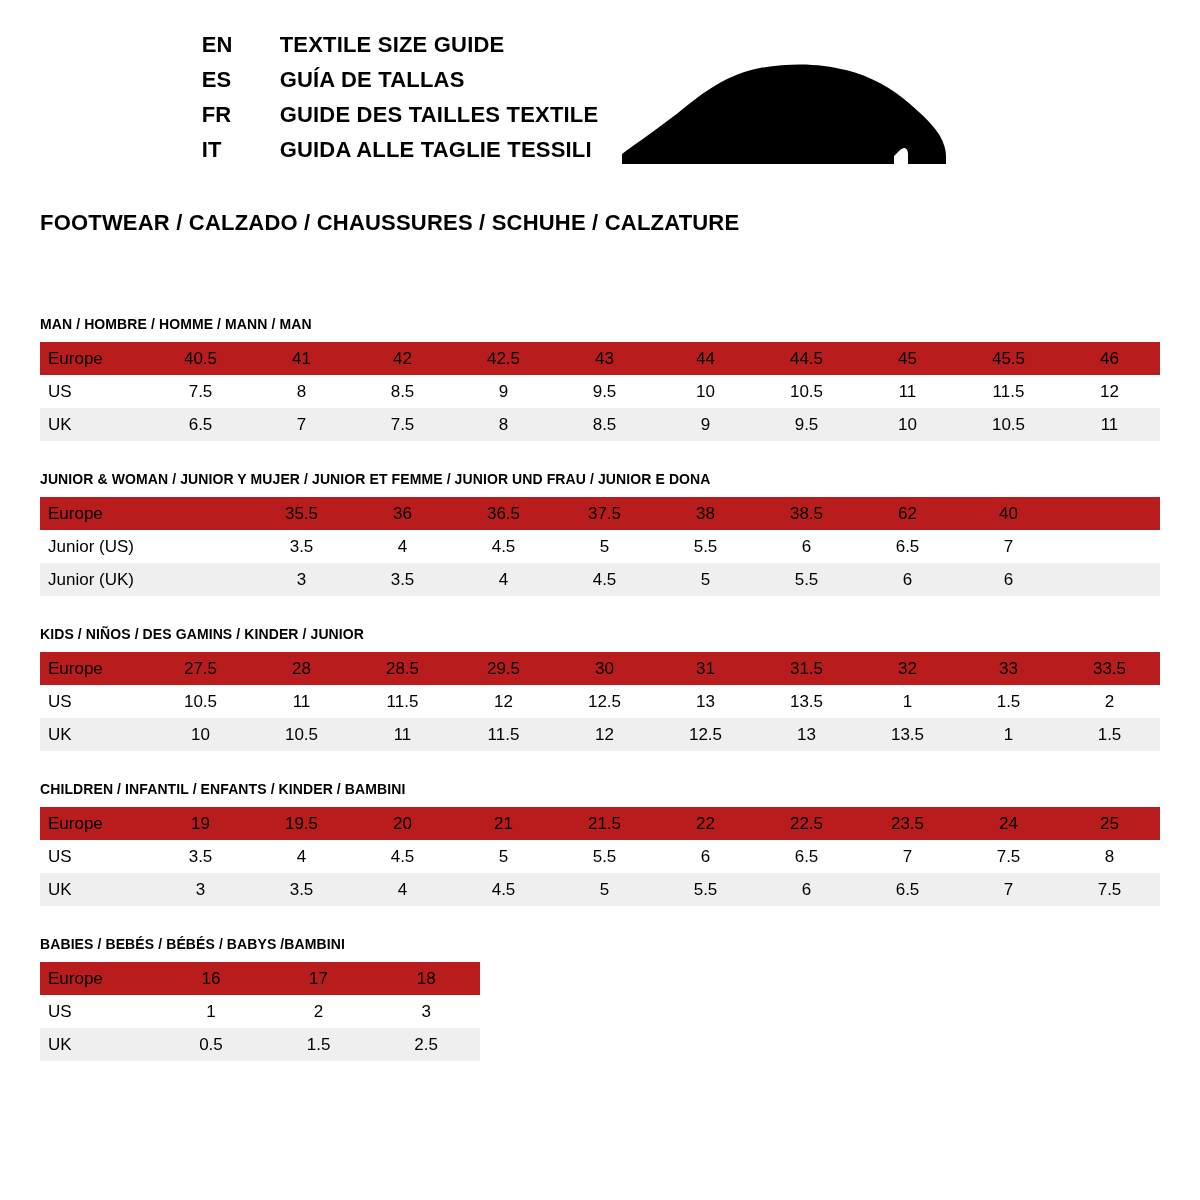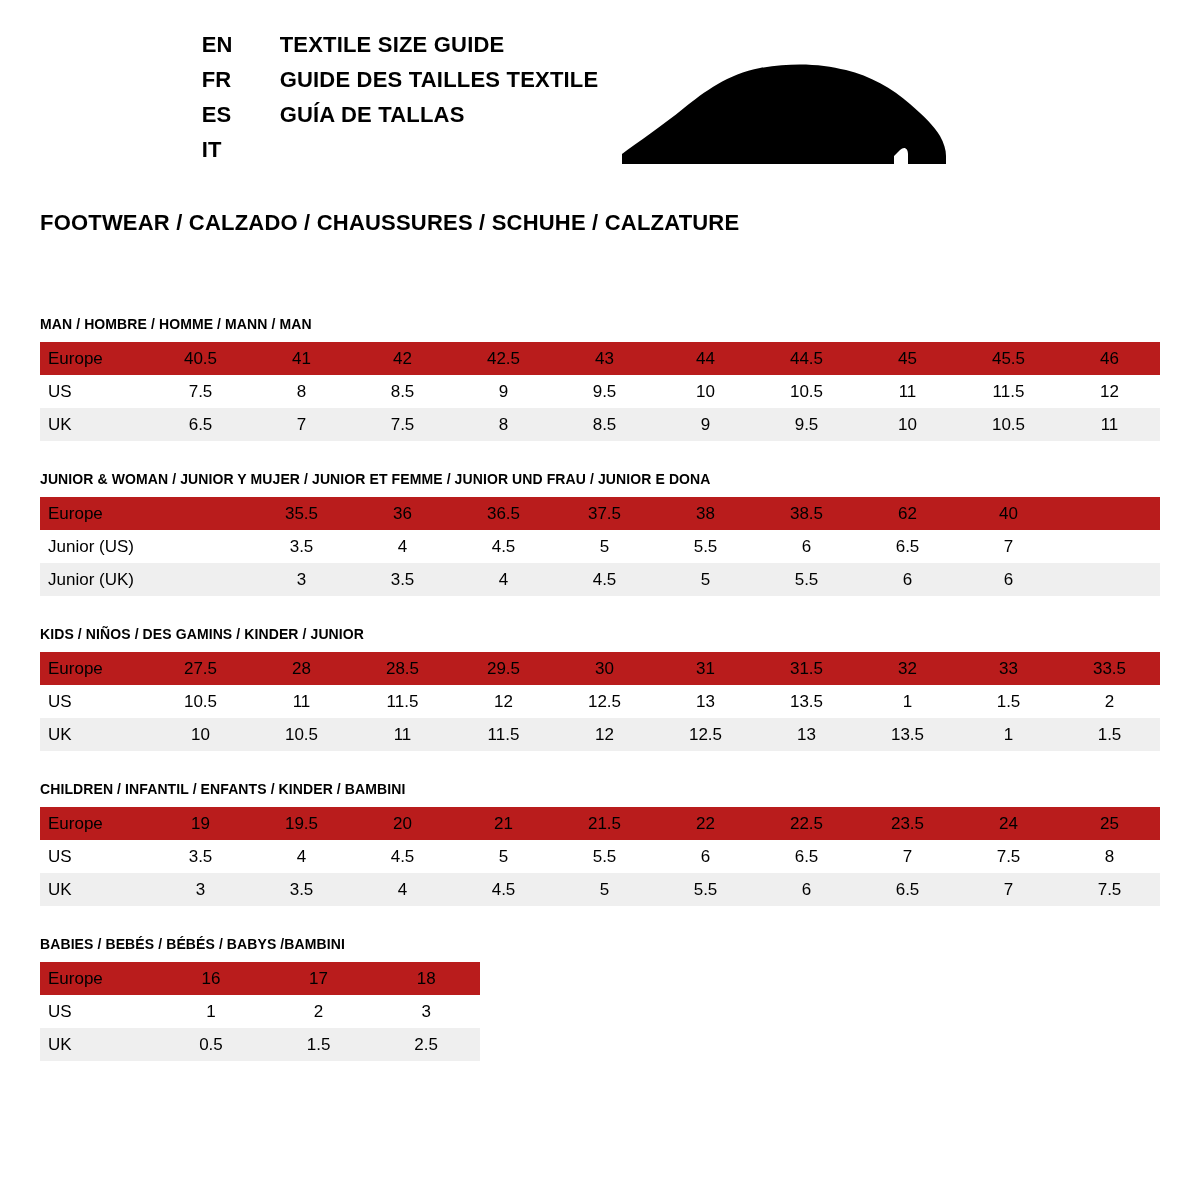--- a/index.html
+++ b/index.html
@@ -113,29 +113,30 @@
 
 <div class="page">
 
   <div class="header">
     <div class="lang-block">
       <div class="lang-row">
         <span class="lang-code">EN</span>
         <span class="lang-text">TEXTILE SIZE GUIDE</span>
       </div>
       <div class="lang-row">
+        <span class="lang-code">ES</span>
+        <span class="lang-text">GUÍA DE TALLAS</span>
+      </div>
+      <div class="lang-row">
         <span class="lang-code">FR</span>
         <span class="lang-text">GUIDE DES TAILLES TEXTILE</span>
       </div>
       <div class="lang-row">
-        <span class="lang-code">ES</span>
-        <span class="lang-text">GUÍA DE TALLAS</span>
-      </div>
-      <div class="lang-row">
         <span class="lang-code">IT</span>
+        <span class="lang-text">GUIDA ALLE TAGLIE TESSILI</span>
       </div>
     </div>
 
     <div class="shoe-wrap">
       <svg width="340" height="120" viewBox="0 0 340 120">
         <path fill="#000000" d="M14,92
           C30,80 54,64 76,46
           C96,30 120,12 152,6
           C186,0 214,2 238,8
           C262,14 284,26 302,42

